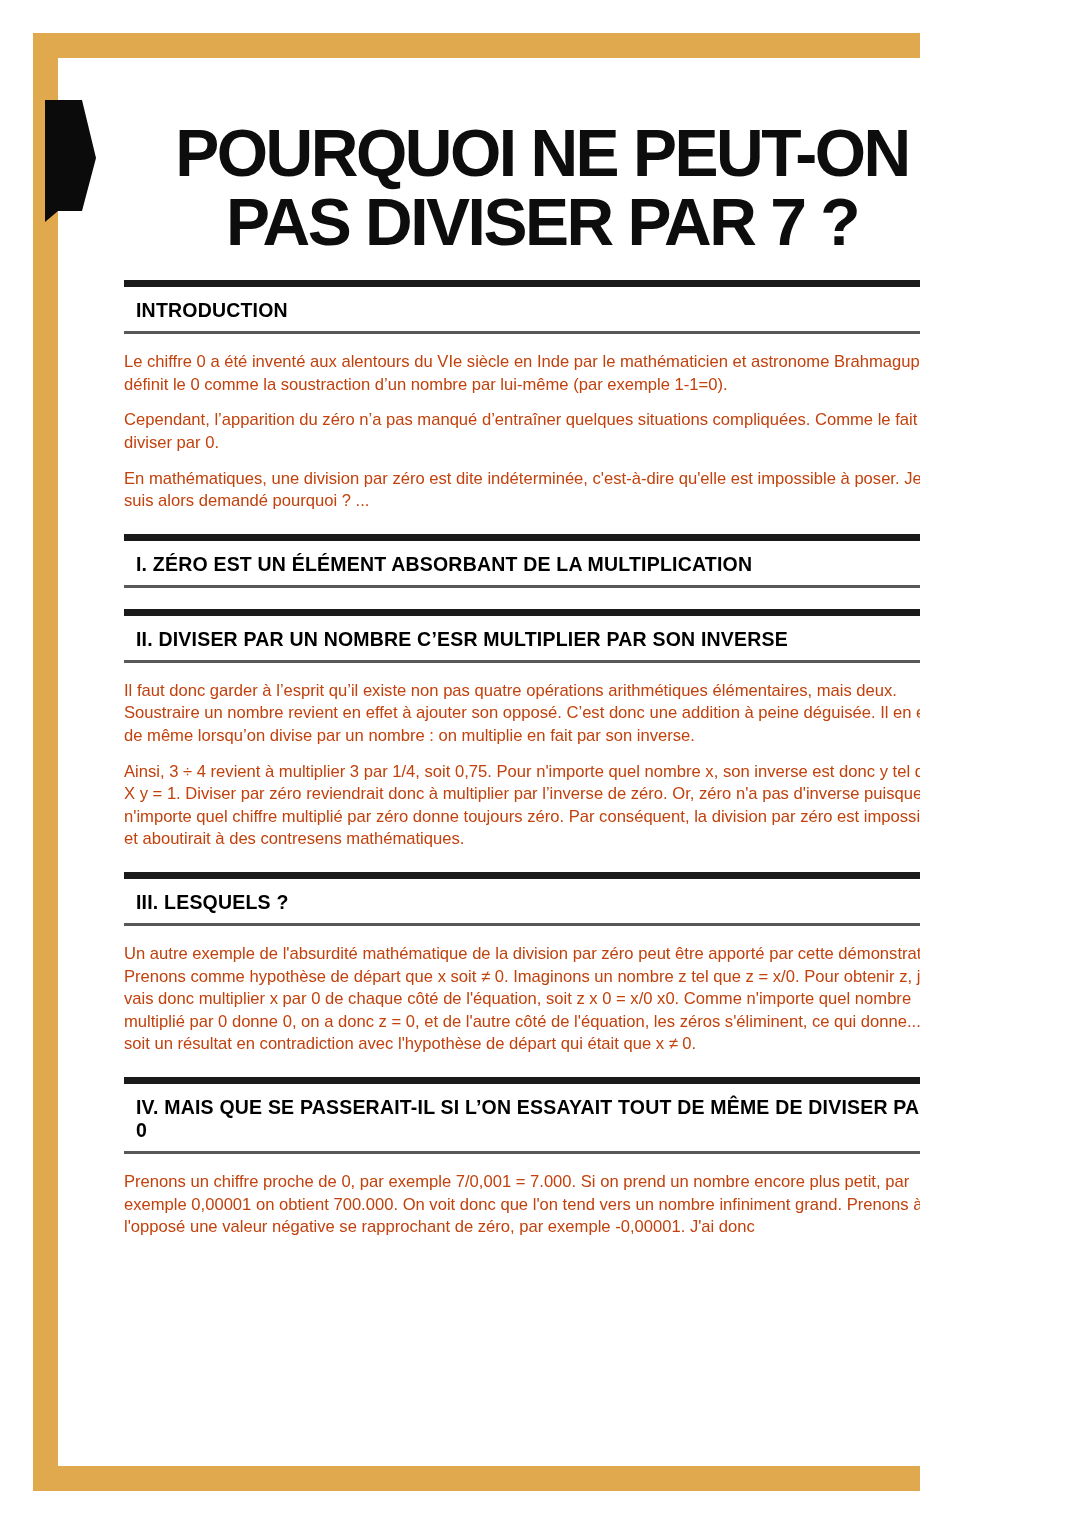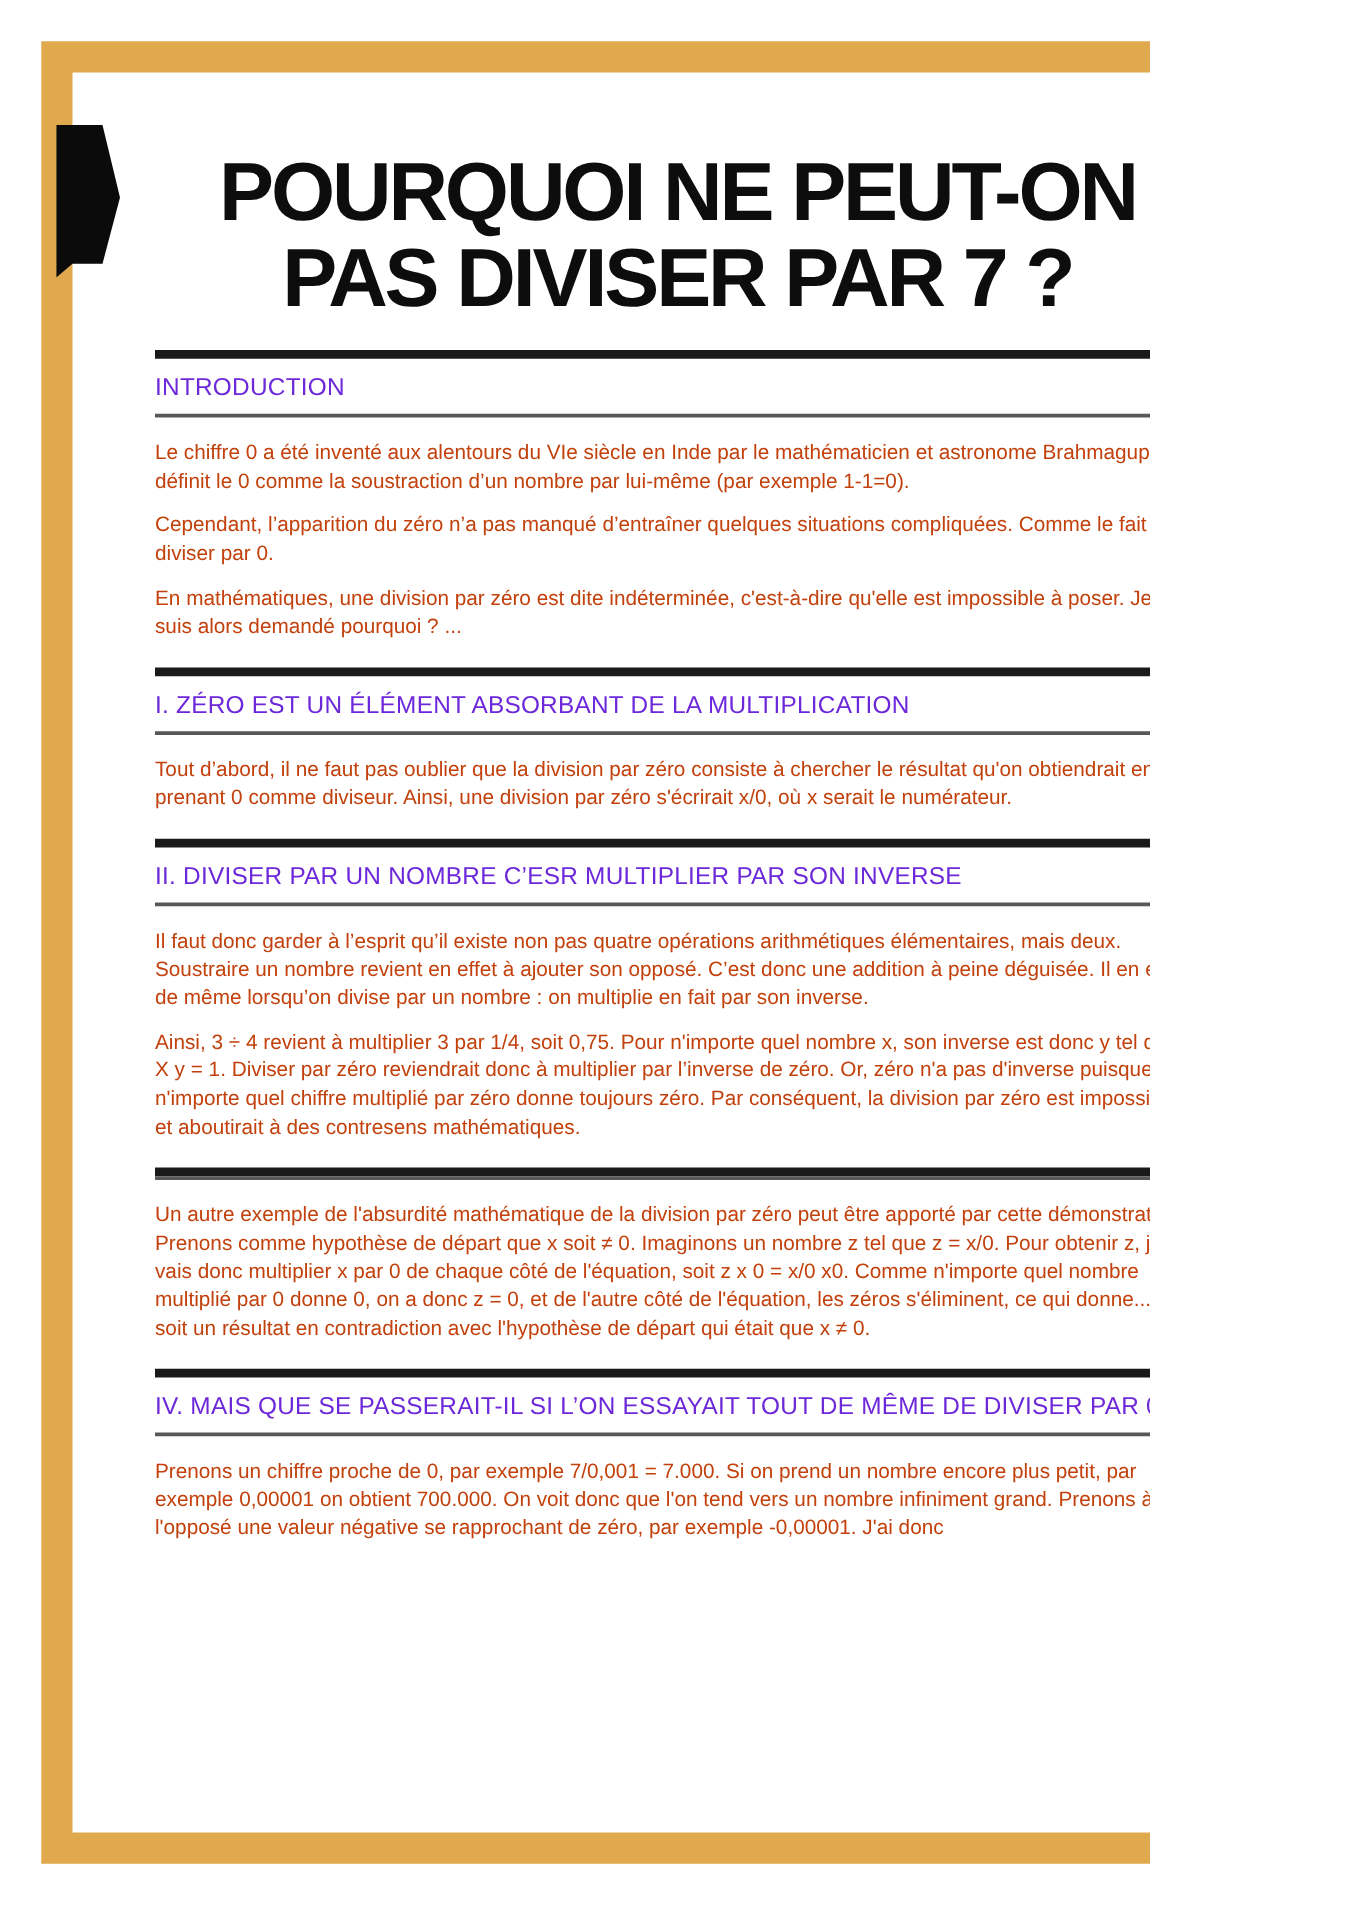--- a/index.html
+++ b/index.html
@@ -43,24 +43,24 @@
     line-height:1.04;
     letter-spacing:-2.5px;
     color:#0d0d0d;
   }
   .doc-title .tline { display:block; }
 
   .bar { height:7px; background:#1a1a1a; margin-top:21px; }
   .bar.first { margin-top:0; }
 
   h2.section-title {
-    margin:12px 0 9px;
+    margin:12px 12px 9px;
     font-size:19.5px;
-    font-weight:normal;
-    color:#6d28d9;
+    font-weight:bold;
+    color:#000000;
     letter-spacing:0.2px;
   }
   .rule { height:3px; background:#585858; margin:0 0 17px; }
 
   p.body-text {
     margin:0 0 13px;
     font-size:16.6px;
     line-height:22.6px;
     color:#c2410c;
   }
@@ -90,33 +90,33 @@
       <div class="rule"></div>
       <p class="body-text">Le chiffre 0 a été inventé aux alentours du VIe siècle en Inde par le mathématicien et astronome Brahmagupta. Il définit le 0 comme la soustraction d’un nombre par lui-même (par exemple 1-1=0).</p>
       <p class="body-text">Cependant, l’apparition du zéro n’a pas manqué d’entraîner quelques situations compliquées. Comme le fait de diviser par 0.</p>
       <p class="body-text">En mathématiques, une division par zéro est dite indéterminée, c'est-à-dire qu'elle est impossible à poser. Je me suis alors demandé pourquoi ? ...</p>
     </section>
 
     <section>
       <div class="bar"></div>
       <h2 class="section-title">I. ZÉRO EST UN ÉLÉMENT ABSORBANT DE LA MULTIPLICATION</h2>
       <div class="rule"></div>
-      <p class="body-text">Tout d’abord, il ne faut pas oublier que la division par zéro consiste à chercher le résultat qu'on obtiendrait en prenant 0 comme diviseur. Ainsi, une division par zéro s'écrirait x/0, où x serait le numérateur.</p>
     </section>
 
     <section>
       <div class="bar"></div>
       <h2 class="section-title">II. DIVISER PAR UN NOMBRE C’ESR MULTIPLIER PAR SON INVERSE</h2>
       <div class="rule"></div>
       <p class="body-text">Il faut donc garder à l’esprit qu’il existe non pas quatre opérations arithmétiques élémentaires, mais deux. Soustraire un nombre revient en effet à ajouter son opposé. C’est donc une addition à peine déguisée. Il en est de même lorsqu’on divise par un nombre : on multiplie en fait par son inverse.</p>
       <p class="body-text">Ainsi, 3 ÷ 4 revient à multiplier 3 par 1/4, soit 0,75. Pour n'importe quel nombre x, son inverse est donc y tel que x X y = 1. Diviser par zéro reviendrait donc à multiplier par l’inverse de zéro. Or, zéro n'a pas d'inverse puisque n'importe quel chiffre multiplié par zéro donne toujours zéro. Par conséquent, la division par zéro est impossible et aboutirait à des contresens mathématiques.</p>
     </section>
 
     <section>
       <div class="bar"></div>
+      <h2 class="section-title">III. LESQUELS ?</h2>
       <div class="rule"></div>
       <p class="body-text">Un autre exemple de l'absurdité mathématique de la division par zéro peut être apporté par cette démonstration. Prenons comme hypothèse de départ que x soit ≠ 0. Imaginons un nombre z tel que z = x/0. Pour obtenir z, je vais donc multiplier x par 0 de chaque côté de l'équation, soit z x 0 = x/0 x0. Comme n'importe quel nombre multiplié par 0 donne 0, on a donc z = 0, et de l'autre côté de l'équation, les zéros s'éliminent, ce qui donne... x=0, soit un résultat en contradiction avec l'hypothèse de départ qui était que x ≠ 0.</p>
     </section>
 
     <section>
       <div class="bar"></div>
       <h2 class="section-title">IV. MAIS QUE SE PASSERAIT-IL SI L’ON ESSAYAIT TOUT DE MÊME DE DIVISER PAR 0</h2>
       <div class="rule"></div>
       <p class="body-text">Prenons un chiffre proche de 0, par exemple 7/0,001 = 7.000. Si on prend un nombre encore plus petit, par exemple 0,00001 on obtient 700.000. On voit donc que l'on tend vers un nombre infiniment grand. Prenons à l'opposé une valeur négative se rapprochant de zéro, par exemple -0,00001. J'ai donc</p>
     </section>

